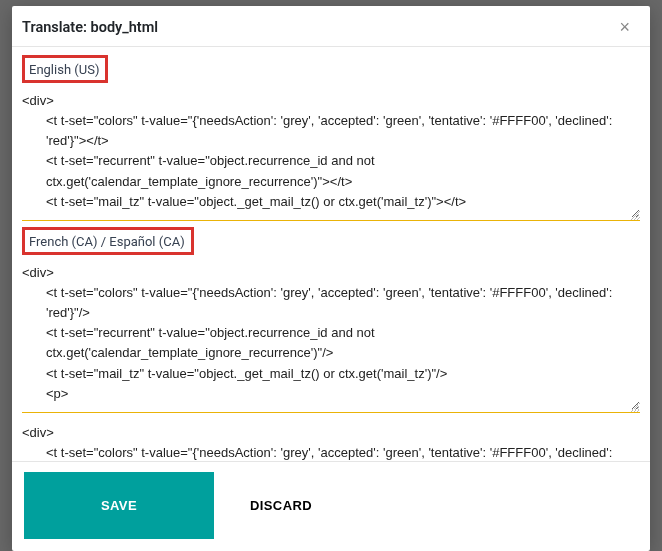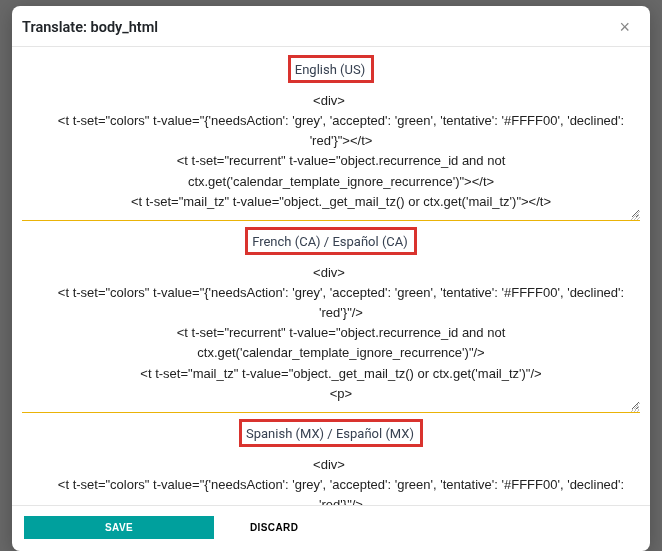--- a/index.html
+++ b/index.html
@@ -1,32 +1,32 @@
 <!DOCTYPE html>
 <html><head>
 <meta charset="utf-8">
 <style>
   * { box-sizing: border-box; margin: 0; padding: 0; }
   html, body { width: 662px; height: 551px; font-family: -apple-system, BlinkMacSystemFont, "Segoe UI", Roboto, Arial, sans-serif; background: #7a7a7a; overflow: hidden; }
   .backdrop { position: absolute; inset: 0; background: #686868; }
-  .modal { position: absolute; left: 12px; top: 6px; right: 12px; bottom: 0; background: #fff; border-radius: 8px; box-shadow: 0 4px 20px rgba(0,0,0,.25); display: flex; flex-direction: column; }
+  .modal { position: absolute; left: 12px; top: 6px; right: 12px; bottom: 0; background: #fff; border-radius: 2px; box-shadow: 0 4px 20px rgba(0,0,0,.25); display: flex; flex-direction: column; }
   .modal-header { padding: 12px 16px 10px 10px; border-bottom: 1px solid #e5e5e5; display: flex; align-items: center; justify-content: space-between; }
   .modal-title { font-size: 14.5px; font-weight: 600; color: #212529; }
   .close-btn { background: none; border: none; font-size: 18px; color: #888; cursor: pointer; padding: 0 4px; line-height: 1; }
-  .modal-body { flex: 1; overflow-y: auto; padding: 8px 10px 6px 10px; text-align: center; }
+  .modal-body { flex: 1; overflow-y: auto; padding: 8px 10px 6px 10px; }
   .lang-block { margin-bottom: 6px; }
   .lang-label { display: inline-block; font-size: 13px; color: #374151; padding: 4px 6px 3px 4px; border: 3px solid #d9332e; margin-bottom: 4px; font-weight: 400; background: #fff; }
   .lang-content { border: 1px solid #ccc; border-top: none; border-left: none; border-right: none; padding: 4px 4px 6px 0; font-family: Arial, sans-serif; font-size: 13px; line-height: 1.55; color: #222; white-space: pre-wrap; word-break: break-word; position: relative; resize: vertical; overflow: auto; min-height: 100px; }
   .lang-block .lang-content { border: none; }
   .content-wrap { border-bottom: 1px solid #eab308; position: relative; padding-bottom: 2px; }
   .resize-grip { position: absolute; right: 0; bottom: 0; width: 10px; height: 10px; background:
       linear-gradient(135deg, transparent 0 50%, #bbb 50% 55%, transparent 55% 65%, #bbb 65% 70%, transparent 70% 80%, #bbb 80% 85%, transparent 85% 100%); }
   .indent-1 { padding-left: 24px; display: block; }
   .modal-footer { border-top: 1px solid #e5e5e5; padding: 10px 12px 12px 12px; display: flex; gap: 18px; }
-  .btn { border: none; padding: 6px 18px; font-size: 10px; font-weight: 600; letter-spacing: .4px; cursor: pointer; }
+  .btn { border: none; padding: 26px 18px; font-size: 13px; font-weight: 600; letter-spacing: .4px; cursor: pointer; }
   .btn-save { background: #00a09d; color: #fff; min-width: 190px; }
   .btn-discard { background: transparent; color: #000000; }
   .behind { position: absolute; bottom: 0; left: 50%; transform: translateX(-50%); font-size: 12px; color: #888; }
 </style>
 </head>
 <body>
 
 <div class="backdrop">
   <div class="behind">Details of the event</div>
 </div>
@@ -39,21 +39,21 @@
 
   <div class="modal-body" id="body">
       <div class="lang-block"><div class="lang-label">English (US)</div><div class="content-wrap">
           <div class="lang-content" contenteditable="true" style=""><span>&lt;div&gt;</span><br><span class="indent-1">&lt;t t-set="colors" t-value="{'needsAction': 'grey', 'accepted': 'green', 'tentative': '#FFFF00', 'declined': 'red'}"&gt;&lt;/t&gt;</span><span class="indent-1">&lt;t t-set="recurrent" t-value="object.recurrence_id and not ctx.get('calendar_template_ignore_recurrence')"&gt;&lt;/t&gt;</span><span class="indent-1">&lt;t t-set="mail_tz" t-value="object._get_mail_tz() or ctx.get('mail_tz')"&gt;&lt;/t&gt;</span></div>
           <div class="resize-grip"></div>
         </div></div>
       <div class="lang-block"><div class="lang-label">French (CA) / Español (CA)</div><div class="content-wrap">
           <div class="lang-content" contenteditable="true" style=""><span>&lt;div&gt;</span><br><span class="indent-1">&lt;t t-set="colors" t-value="{'needsAction': 'grey', 'accepted': 'green', 'tentative': '#FFFF00', 'declined': 'red'}"/&gt;</span><span class="indent-1">&lt;t t-set="recurrent" t-value="object.recurrence_id and not ctx.get('calendar_template_ignore_recurrence')"/&gt;</span><span class="indent-1">&lt;t t-set="mail_tz" t-value="object._get_mail_tz() or ctx.get('mail_tz')"/&gt;</span><span class="indent-1">&lt;p&gt;</span></div>
           <div class="resize-grip"></div>
         </div></div>
-      <div class="lang-block"><div class="lang-label">Spanish (MX) / Español (MX)</div><div class="content-wrap">
+      <div class="lang-block"><div class="content-wrap">
           <div class="lang-content" contenteditable="true" style=""><span>&lt;div&gt;</span><br><span class="indent-1">&lt;t t-set="colors" t-value="{'needsAction': 'grey', 'accepted': 'green', 'tentative': '#FFFF00', 'declined': 'red'}"/&gt;</span></div>
         </div></div>
     </div>
 
   <div class="modal-footer">
     <button class="btn btn-save">SAVE</button>
     <button class="btn btn-discard">DISCARD</button>
   </div>
 </div>
 

